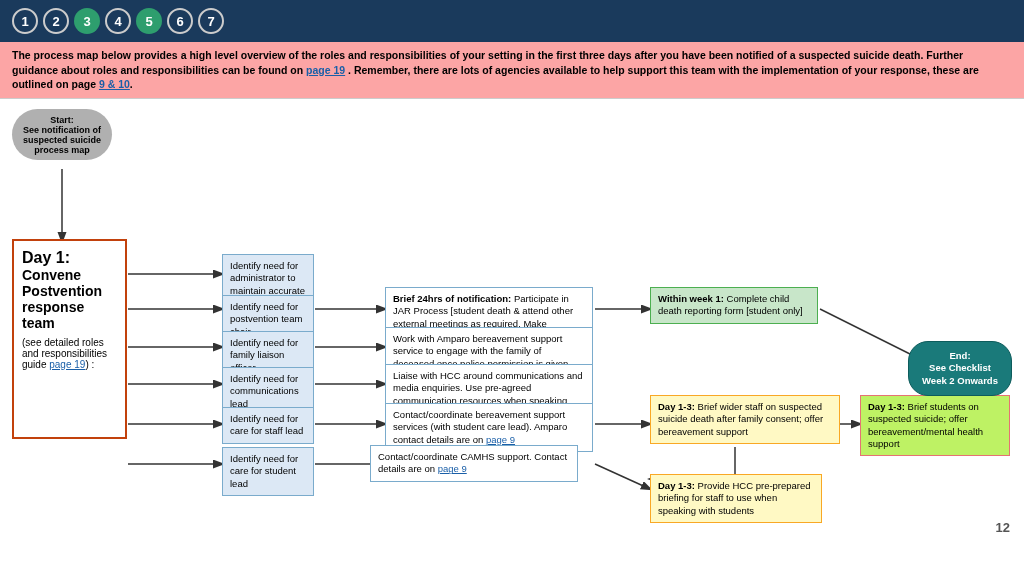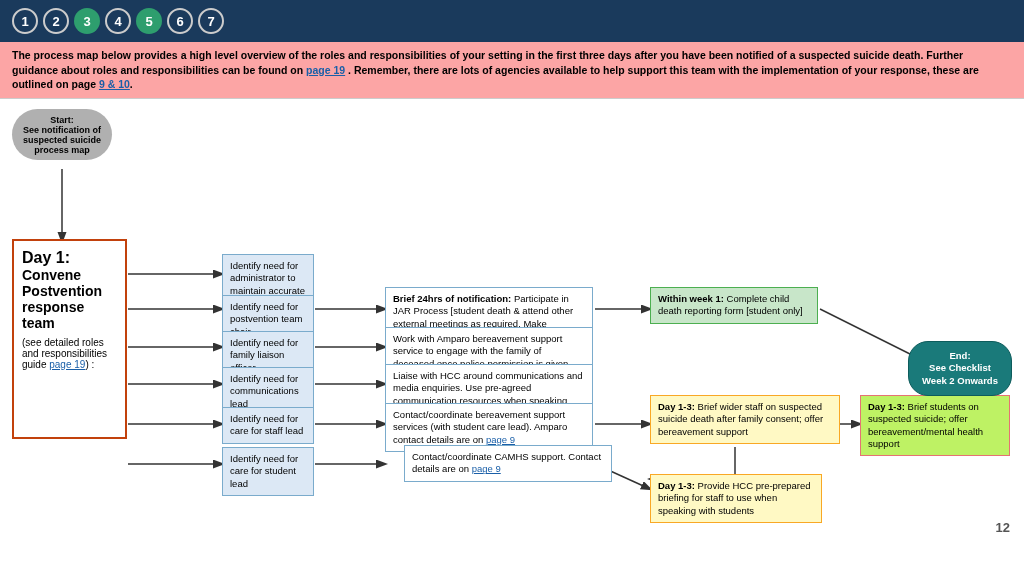--- a/index.html
+++ b/index.html
@@ -292,21 +292,21 @@
   </div>
 
   <div class="fc-box-white" style="left:385px;top:265px;width:208px;">
     <span>Liaise with HCC around communications and media enquiries. Use pre-agreed communication resources when speaking with students/staff/community. The comms toolkit is linked on page <a href="#">3</a>.</span>
   </div>
 
   <div class="fc-box-white" style="left:385px;top:304px;width:208px;">
     <span>Contact/coordinate bereavement support services (with student care lead). Amparo contact details are on <a href="#">page 9</a></span>
   </div>
 
-  <div class="fc-box-white" style="left:404px;top:346px;width:208px;">
+  <div class="fc-box-white" style="left:370px;top:346px;width:208px;">
     <span>Contact/coordinate CAMHS support. Contact details are on <a href="#">page 9</a></span>
   </div>
 
   <div class="fc-box-green" style="left:650px;top:188px;width:168px;">
     <span class="bold-text">Within week 1:</span>
     <span> Complete child death reporting form [student only]</span>
   </div>
 
   <div class="fc-box-yellow" style="left:650px;top:296px;width:190px;">
     <span class="bold-text">Day 1-3:</span>

